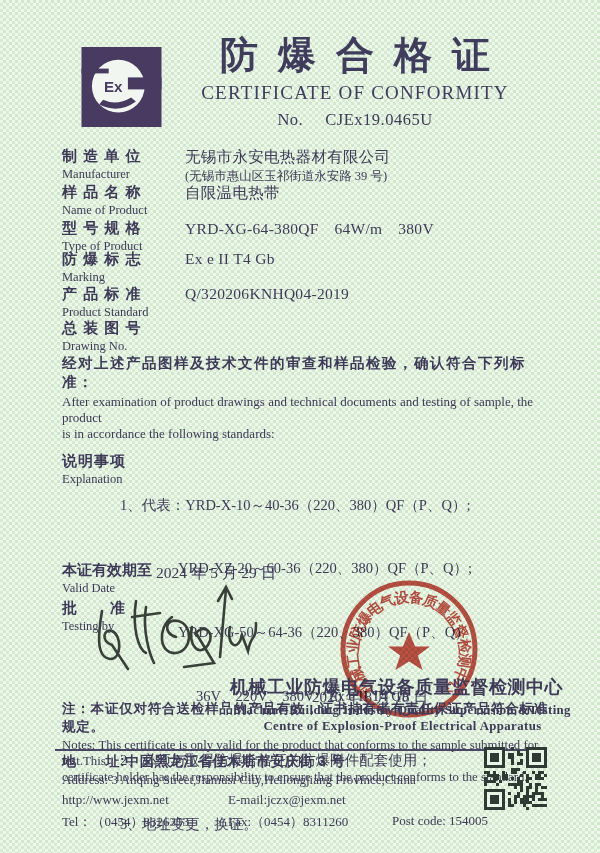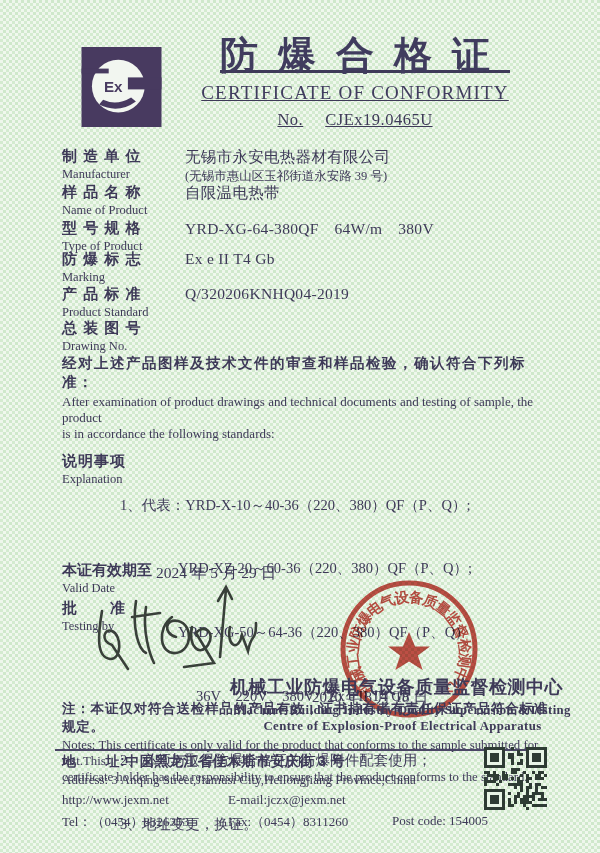--- a/index.html
+++ b/index.html
@@ -8,21 +8,21 @@
     background-color:#e4f3e1;
     background-image:conic-gradient(#cfe8cb 25%, #f0f8ee 0 50%, #d4ebd0 0 75%, #eef6ec 0);
     background-size:6px 6px;
     font-family:"Liberation Serif", serif;
     color:#3e3a58;
   }
   .abs{position:absolute;}
   .pre{white-space:pre-wrap;}
   
   .logo{left:80px;top:47px;width:83px;height:80px;}
-  .hgroup{left:172px;top:32px;width:366px;text-align:center;text-decoration:underline;}
+  .hgroup{left:172px;top:32px;width:366px;text-align:center;}
   .title-cn{font-size:38px;font-weight:700;letter-spacing:20px;text-indent:20px;
     font-family:"Liberation Serif",serif;color:#403c5e;line-height:46px;}
   .title-en{font-size:19px;letter-spacing:1.2px;margin-top:4px;color:#403c5e;}
   .no-line{font-size:16.5px;margin-top:6px;letter-spacing:.5px;}
   .no-line .gap{display:inline-block;width:22px;}
   
   .row{left:62px;width:500px;}
   .lab-cn{font-size:15px;font-weight:700;font-family:"Liberation Sans",sans-serif;letter-spacing:1px;}
   .lab-en{font-size:12.5px;margin-top:1px;}
   .val{position:absolute;left:123px;top:0;font-size:15.5px;letter-spacing:.3px;}

